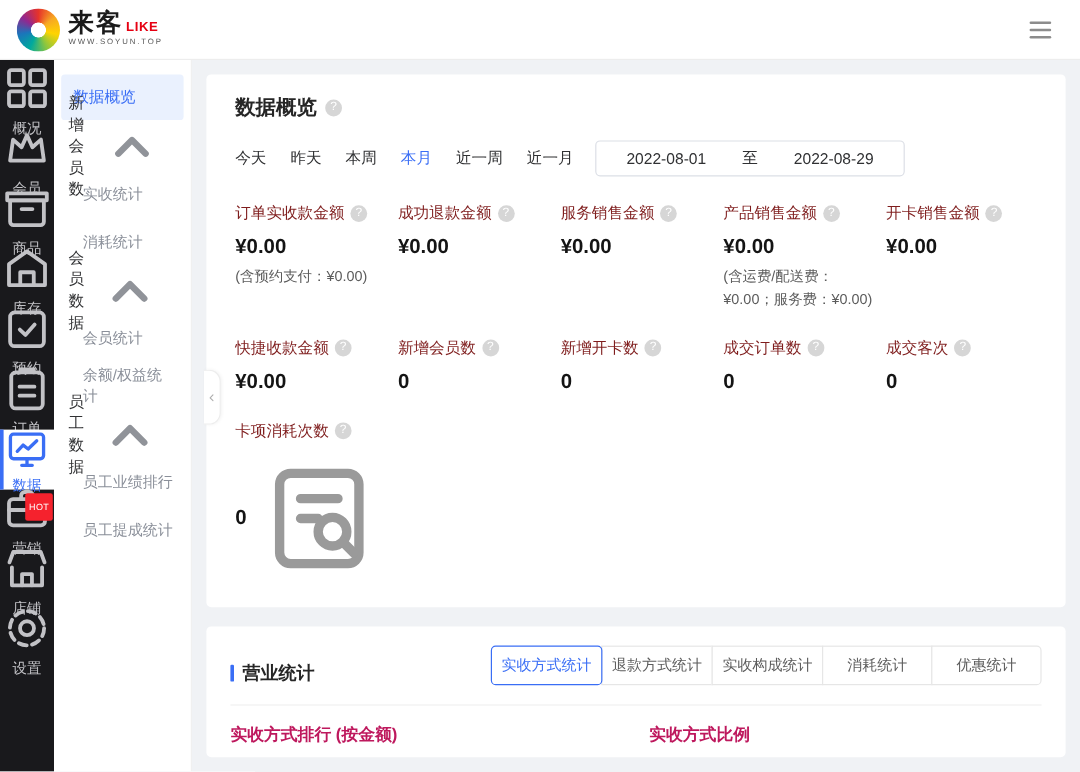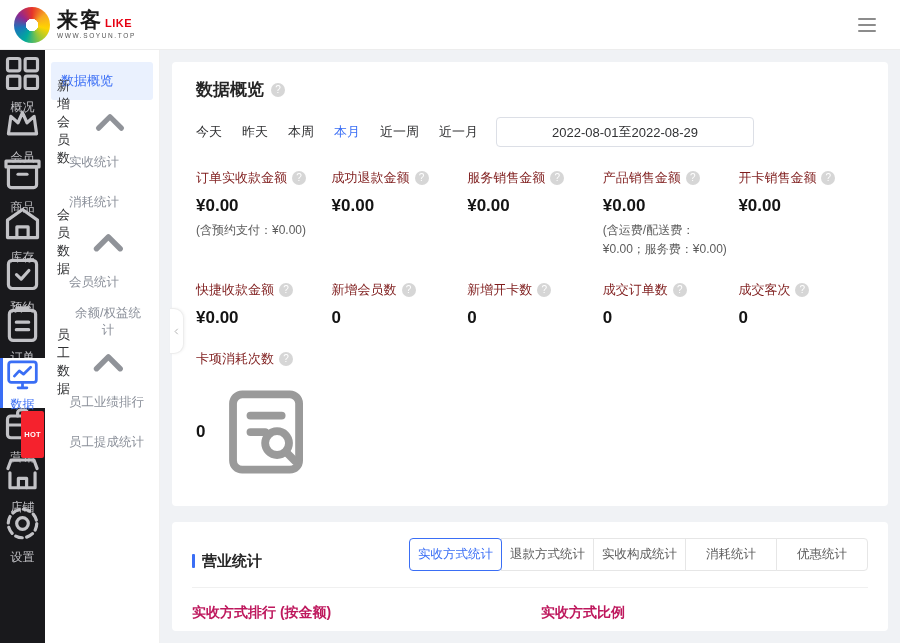--- a/index.html
+++ b/index.html
@@ -40,21 +40,21 @@
   }
   .pnav-item {
     height: 50px; display: flex; flex-direction: column; align-items: center;
     justify-content: center; gap: 3px; color: #c2c2c6; cursor: pointer;
     font-size: 12px; position: relative;
   }
   .pnav-item .pnav-icon svg { width: 19px; height: 19px; display: block; }
   .pnav-item.active { background: #fff; color: #3a6ef5; border-left: 3px solid #3a6ef5; padding-right: 3px; }
   .hot-badge {
     position: absolute; top: 3px; right: 1px; background: #f5222d; color: #fff;
-    font-size: 7.5px; font-weight: 700; padding: 19px 3px; border-radius: 2px; letter-spacing: .3px;
+    font-size: 7.5px; font-weight: 400; padding: 7px 3px; border-radius: 2px; letter-spacing: .3px;
   }
   .cashier {
     margin-top: auto; border-top: 1px solid #37373b; padding: 9px 0 10px;
     display: flex; flex-direction: column; align-items: center; gap: 4px;
     color: #3f7bff; font-size: 12px; cursor: pointer;
   }
   .cashier-box {
     width: 24px; height: 24px; background: #3a6ef5; border-radius: 5px;
     display: flex; align-items: center; justify-content: center; color: #fff;
   }
@@ -66,21 +66,21 @@
     padding-top: 12px; flex-shrink: 0;
   }
   .snav-item {
     display: flex; align-items: center; justify-content: space-between;
     height: 40px; padding: 0 12px; font-size: 13px; color: #303133; cursor: pointer;
   }
   .snav-item.active {
     background: #eaf1fe; color: #3a6ef5; margin: 0 6px 2px; border-radius: 3px;
     height: 38px; padding: 0 10px;
   }
-  .snav-item.sub { color: #8a8f99; padding-left: 24px; font-size: 12.5px; text-align: center; }
+  .snav-item.sub { color: #8a8f99; padding-left: 24px; font-size: 12.5px; }
   .snav-item .caret { color: #909399; display: flex; }
   .snav-item .caret svg { width: 12px; height: 12px; }
 
   .collapse-handle {
     position: absolute; left: 170px; top: 258px; width: 14px; height: 46px;
     background: #fff; border: 1px solid #ededed; border-left: none;
     border-radius: 0 10px 10px 0; box-shadow: 1px 0 3px rgba(0,0,0,.05);
     display: flex; align-items: center; justify-content: center;
     color: #adadad; cursor: pointer; z-index: 5;
   }
@@ -99,21 +99,21 @@
     flex-shrink: 0; cursor: pointer;
   }
   .help::before { content: "?"; }
 
   .filter-row { display: flex; align-items: center; margin-top: 16px; }
   .ranges { display: flex; gap: 20px; font-size: 13px; color: #303133; }
   .range { cursor: pointer; }
   .range.active { color: #3a6ef5; }
   .date-picker {
     width: 258px; height: 30px; border: 1px solid #dcdfe6; border-radius: 4px;
-    display: flex; align-items: center; justify-content: center; 
+    display: flex; align-items: center; justify-content: center; gap: 30px;
     font-size: 13px; color: #303133; margin-left: 18px; cursor: pointer; background: #fff;
   }
 
   .stats-grid {
     margin-top: 22px; display: grid; grid-template-columns: repeat(5, 1fr);
     row-gap: 22px; column-gap: 10px;
   }
   .stat-label { display: flex; align-items: center; gap: 5px; font-size: 13px; color: #7f1d1d; }
   .stat-value { margin-top: 9px; font-size: 17px; font-weight: 700; color: #141414; display: flex; align-items: center; gap: 6px; }
   .stat-value .suffix-icon { color: #9a9a9a; display: flex; }

